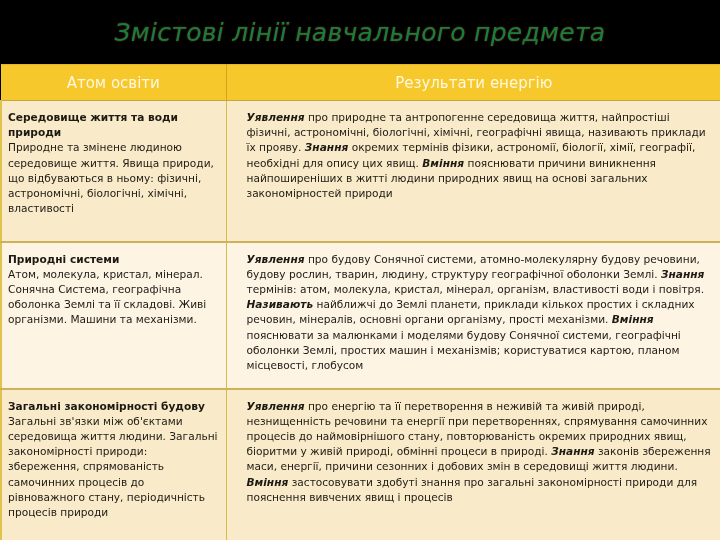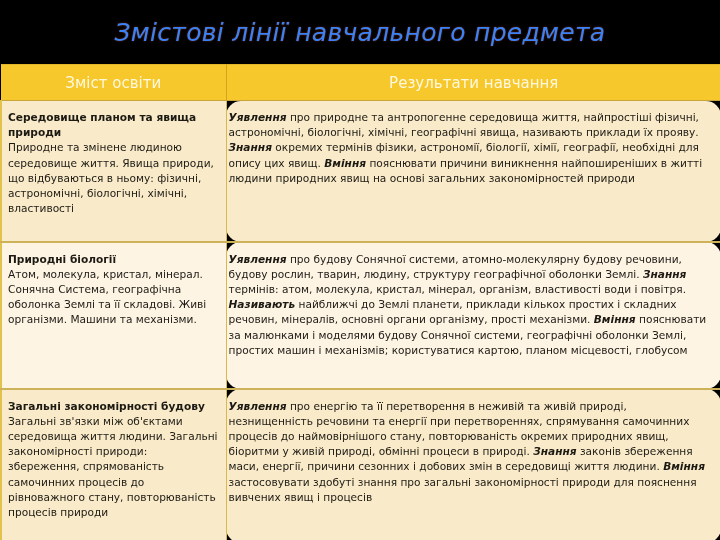--- a/index.html
+++ b/index.html
@@ -7,21 +7,21 @@
     width: 720px; height: 540px; overflow: hidden;
     background: #000000;
     font-family: "DejaVu Sans", sans-serif;
     position: relative;
   }
   .title {
     position: absolute; left: 0; top: 0; width: 720px; height: 64px;
     display: flex; align-items: center; justify-content: center;
     font-family: "DejaVu Sans", sans-serif;
     font-style: italic; font-size: 25px; letter-spacing: 0.3px;
-    color: #3b82f6;
+    color: #15803d;
     text-shadow: 0 0 2px #7a2a10;
   }
   table.grid {
     position: absolute; left: 0; top: 64px; width: 720px;
     border-collapse: collapse; table-layout: fixed;
   }
   table.grid col.c1 { width: 225px; }
   table.grid col.c2 { width: 495px; }
   thead th {
     background: #f6c82c;
@@ -39,67 +39,67 @@
   tbody td {
     vertical-align: top;
     font-size: 10.6px;
     line-height: 15.2px;
     color: #1d1a14;
     padding: 9px 6px 4px 6px;
     border-right: 1px solid #d8b94a;
     border-bottom: 2px solid #cdb25a;
   }
   tbody td:first-child { border-left: 2px solid #e0c24c; }
-  tbody td:last-child { border-right: 2px solid #e0c24c; padding-left: 2px; border-radius: 15px; }
+  tbody td:last-child { border-right: 2px solid #e0c24c; padding-left: 20px; }
   tr.r1 td, tr.r3 td { background: #f9ebc9; }
   tr.r2 td { background: #fdf4e4; }
   tr.r1 { height: 141px; }
   tr.r2 { height: 147px; }
   tr.r3 { height: 154px; }
   .topic { font-weight: bold; display: block; }
   .kw { font-weight: bold; font-style: italic; }
 </style>
 </head>
 <body>
 
 <div class="title">Змістові лінії навчального предмета</div>
 
 <table class="grid">
   <colgroup>
       <col class="c1">
       <col class="c2">
     </colgroup>
   <thead>
     <tr>
-      <th>Зміст освіти</th>
-      <th>Результати навчання</th>
+      <th>Атом освіти</th>
+      <th>Результати енергію</th>
     </tr>
   </thead>
   <tbody>
     <tr class="r1">
       <td>
-        <span class="topic">Середовище планом та явища природи</span>
+        <span class="topic">Середовище життя та води природи</span>
         <span>Природне та змінене людиною середовище життя. Явища природи, що відбуваються в ньому: фізичні, астрономічні, біологічні, хімічні, властивості</span>
       </td>
       <td>
         <span class="kw">Уявлення</span><span> про природне та антропогенне середовища життя, найпростіші фізичні, астрономічні, біологічні, хімічні, географічні явища, називають приклади їх прояву. </span><span class="kw">Знання</span><span> окремих термінів  фізики, астрономії, біології, хімії, географії, необхідні для опису цих явищ. </span><span class="kw">Вміння</span><span> пояснювати причини виникнення найпоширеніших в житті людини природних явищ на основі загальних закономірностей природи</span>
       </td>
     </tr>
     <tr class="r2">
       <td>
-        <span class="topic">Природні біології</span>
+        <span class="topic">Природні системи</span>
         <span>Атом, молекула, кристал, мінерал. Сонячна Система, географічна оболонка Землі та її складові. Живі організми. Машини та механізми.</span>
       </td>
       <td>
         <span class="kw">Уявлення</span><span> про будову Сонячної системи, атомно-молекулярну будову речовини, будову рослин, тварин, людину, структуру географічної оболонки Землі. </span><span class="kw">Знання</span><span> термінів: атом, молекула, кристал, мінерал, організм, властивості води і повітря. </span><span class="kw">Називають</span><span>  найближчі до Землі планети, приклади кількох простих і складних речовин, мінералів, основні органи організму, прості механізми. </span><span class="kw">Вміння</span><span> пояснювати за малюнками і моделями будову Сонячної системи, географічні оболонки Землі, простих машин і механізмів; користуватися картою, планом місцевості, глобусом</span>
       </td>
     </tr>
     <tr class="r3">
       <td>
         <span class="topic">Загальні закономірності будову</span>
-        <span>Загальні зв'язки між об'єктами середовища життя людини. Загальні закономірності природи: збереження, спрямованість самочинних процесів до рівноважного стану, повторюваність процесів природи</span>
+        <span>Загальні зв'язки між об'єктами середовища життя людини. Загальні закономірності природи: збереження, спрямованість самочинних процесів до рівноважного стану, періодичність процесів природи</span>
       </td>
       <td>
         <span class="kw">Уявлення</span><span> про енергію та її перетворення в неживій та живій природі, незнищенність речовини та енергії при перетвореннях, спрямування самочинних процесів до наймовірнішого стану, повторюваність окремих природних явищ, біоритми у живій природі, обмінні процеси в природі. </span><span class="kw">Знання</span><span> законів збереження маси, енергії, причини сезонних і добових змін в середовищі життя людини. </span><span class="kw">Вміння</span><span> застосовувати здобуті знання про загальні закономірності природи для пояснення вивчених явищ і процесів</span>
       </td>
     </tr>
   </tbody>
 </table>
 
 </body></html>

